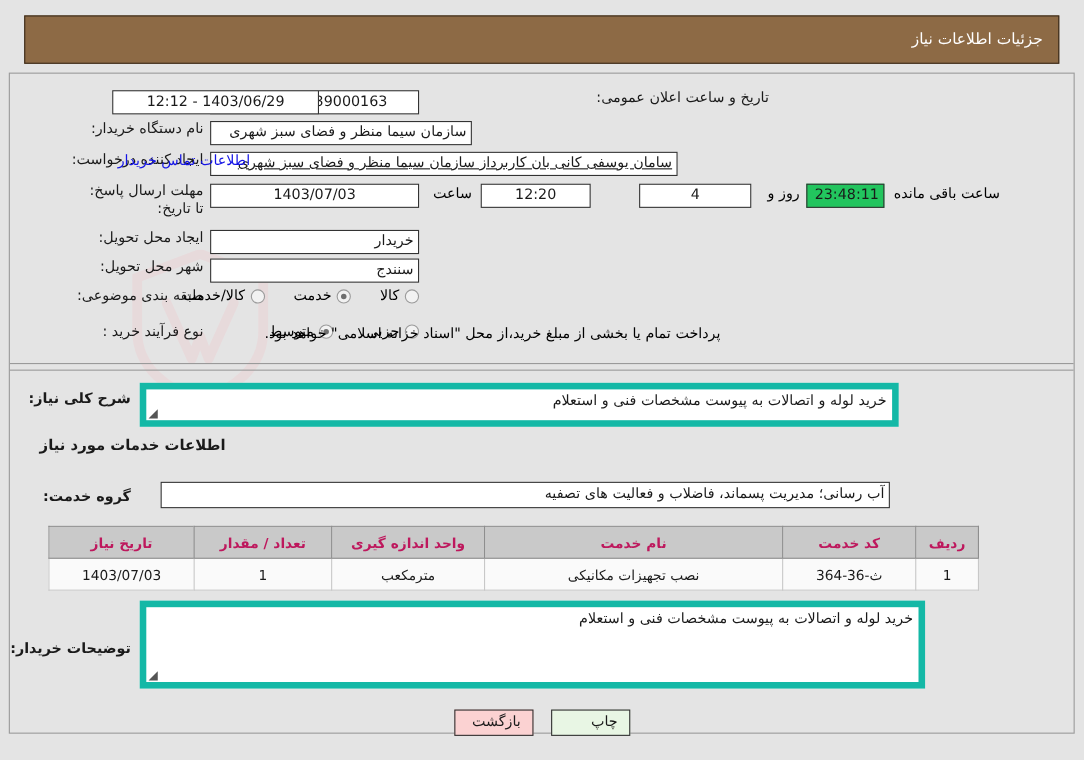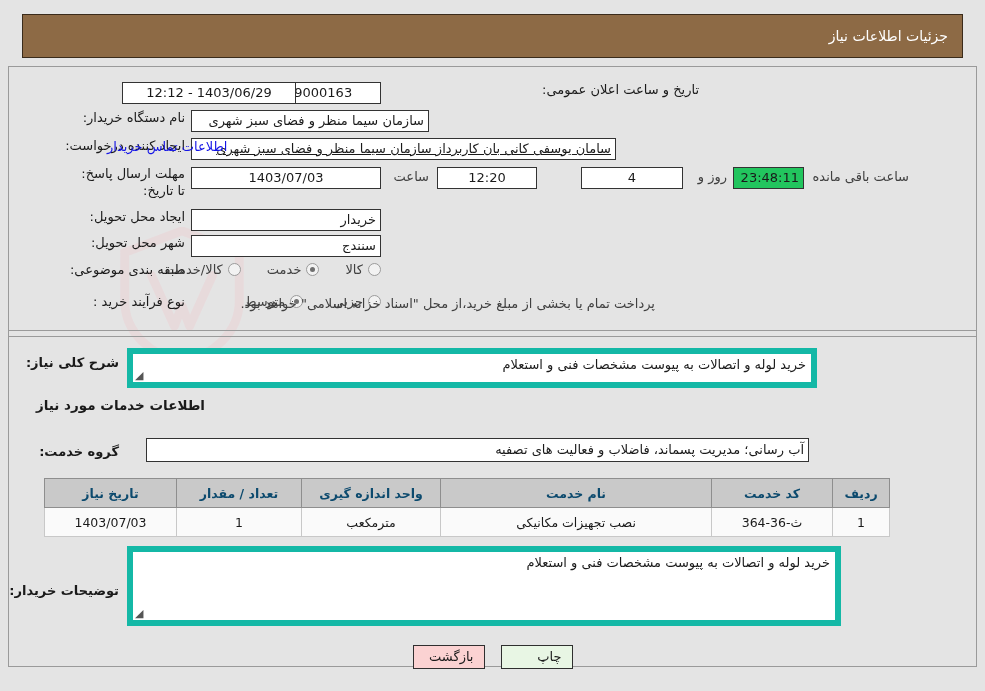--- a/index.html
+++ b/index.html
@@ -113,21 +113,21 @@
     color: #1a1a1a;
   }
   .box.center { text-align: center; }
   .box.right  { text-align: right; }
   .box.cream  { background: #22c55e; text-align: right; }
   .link {
     color: #1414e6;
     font-size: 13px;
     cursor: pointer;
   }
-  .plain { font-size: 13px; color: #404040; }
+  .plain { font-size: 13px; color: #000000; }
 
   
   .radio {
     display: inline-block;
     width: 13px; height: 13px;
     border-radius: 50%;
     border: 1px solid #9b9b9b;
     background: #f2f2f2;
     box-sizing: border-box;
     position: relative;
@@ -174,21 +174,21 @@
     z-index: 12;
     font-size: 12.5px;
     background: #fff;
     table-layout: fixed;
   }
   #needs-table th {
     background: #c9c9c9;
     border: 1px solid #8e8e8e;
     font-weight: bold;
     height: 26px;
-    color: #0c4a6e;
+    color: #be185d;
     font-size: 12.5px;
   }
   #needs-table td {
     background: #fafafa;
     border: 1px solid #c8c8c8;
     height: 26px;
     text-align: center;
     color: #1a1a1a;
     font-size: 12.5px;
   }
@@ -240,21 +240,21 @@
 <div class="hr-line" style="top:336px;"></div>
 
 <div class="row" style="right:800px; top:82px;">
   <span class="lbl">شماره نیاز:</span>
 </div>
 <div class="box center" style="position:absolute; right:604px; top:82px; width:190px; z-index:12;">1103005439000163</div>
 
 <div class="row" style="right:702px; top:82px;">
   <span class="lbl" style="position:absolute; right:-416px; top:0;">تاریخ و ساعت اعلان عمومی:</span>
 </div>
-<div class="box center" style="position:absolute; left:102px; top:82px; width:174px; z-index:12;margin-left:20px;">1403/06/29 - 12:12</div>
+<div class="box center" style="position:absolute; left:102px; top:82px; width:188px; z-index:12;">1403/06/29 - 12:12</div>
 
 <div class="row" style="right:800px; top:110px;">
   <span class="lbl">نام دستگاه خریدار:</span>
 </div>
 <div class="box right" style="position:absolute; right:556px; top:110px; width:238px; z-index:12;">سازمان سیما  منظر و فضای سبز شهری</div>
 
 <div class="row" style="right:800px; top:138px;">
   <span class="lbl">ایجاد کننده درخواست:</span>
 </div>
 <div class="box right" style="position:absolute; right:369px; top:138px; width:425px; z-index:12;text-decoration:underline;">سامان یوسفی کانی بان کاربرداز سازمان سیما  منظر و فضای سبز شهری</div>

